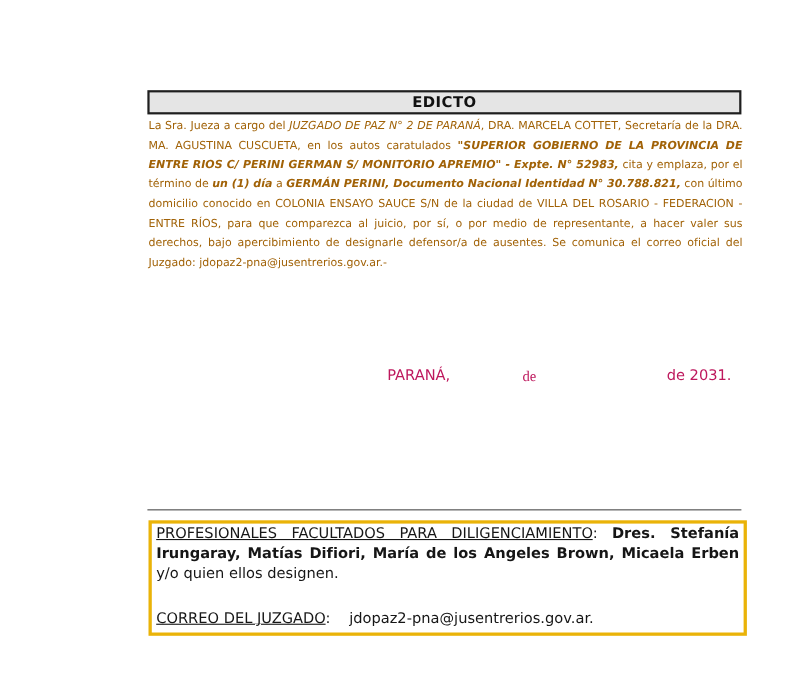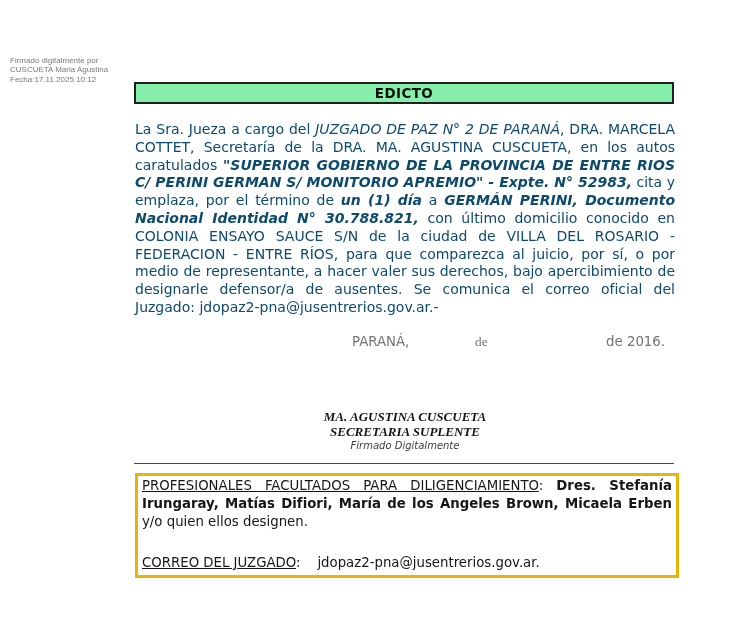--- a/index.html
+++ b/index.html
@@ -24,42 +24,42 @@
     color: #787878;
     white-space: nowrap;
   }
 
   
   .edicto-box {
     position: absolute; left: 134px; top: 82px;
     width: 536px; height: 18px;
     border: 2px solid #1f1f1f;
     display: flex; align-items: center; justify-content: center;
-    background: #86efac;
+    background: #e5e5e5;
   }
   .edicto-title {
     font-weight: bold; font-size: 13.5px; letter-spacing: .4px;
     color: #111;
   }
 
   
   .doc-text {
-    position: absolute; left: 135px; top: 121px;
+    position: absolute; left: 135px; top: 106px;
     width: 540px;
-    font-size: 14px; line-height: 17.8px;
-    color: #0c4a6e;
+    font-size: 10px; line-height: 17.8px;
+    color: #a16207;
   }
   .para-justified { text-align: justify; }
   .publish-line { text-align: left; }
 
   
   .date-line {
     position: absolute; left: 135px; top: 334px;
     width: 540px; height: 18px;
-    font-size: 13.3px; color: #737373;
+    font-size: 13.3px; color: #be185d;
   }
   .date-city { position: absolute; left: 217px; top: 0; }
   .date-de1  { position: absolute; left: 340px; top: 0; font-family: Liberation Serif, serif; }
   .date-de2  { position: absolute; right: 10px;  top: 0; }
 
   
   .signature {
     position: absolute; left: 135px; top: 410px;
     width: 540px; text-align: center;
   }
@@ -99,45 +99,35 @@
 
   .seg-b { font-weight: bold; }
   .seg-i { font-style: italic; }
   .seg-u { text-decoration: underline; }
 </style>
 </head>
 <body>
 
 <div class="canvas">
 
-  <div class="stamp">
-    <div>Firmado digitalmente por</div>
-    <div>CUSCUETA Maria Agustina</div>
-    <div>Fecha:17.11.2025 10:12</div>
-  </div>
 
   <div class="edicto-box">
     <span class="edicto-title">EDICTO</span>
   </div>
 
   <div class="doc-text">
     <div class="para-justified"><span>La Sra. Jueza a cargo del </span><span class="seg-i">JUZGADO DE PAZ N° 2 DE PARANÁ</span><span>, DRA. MARCELA COTTET, Secretaría de la DRA. MA. AGUSTINA CUSCUETA, en los autos caratulados </span><span class="seg-b seg-i">"SUPERIOR GOBIERNO DE LA PROVINCIA DE ENTRE RIOS C/ PERINI GERMAN S/ MONITORIO APREMIO" - Expte. N° 52983,</span><span> cita y emplaza, por el término de </span><span class="seg-b seg-i">un (1) día</span><span> a </span><span class="seg-b seg-i">GERMÁN PERINI, Documento Nacional Identidad N° 30.788.821,</span><span> con último domicilio conocido en COLONIA ENSAYO SAUCE S/N de la ciudad de VILLA DEL ROSARIO - FEDERACION - ENTRE RÍOS, para que comparezca al juicio, por sí, o por medio de representante, a hacer valer sus derechos, bajo apercibimiento de designarle defensor/a de ausentes. Se comunica el correo oficial del Juzgado: jdopaz2-pna@jusentrerios.gov.ar.-</span></div>
   </div>
 
   <div class="date-line">
     <span class="date-city">PARANÁ,</span>
     <span class="date-de1">de</span>
-    <span class="date-de2">de 2016.</span>
+    <span class="date-de2">de 2031.</span>
   </div>
 
-  <div class="signature">
-    <div class="sig-name">MA. AGUSTINA CUSCUETA</div>
-    <div class="sig-role">SECRETARIA SUPLENTE</div>
-    <div class="sig-note">Firmado Digitalmente</div>
-  </div>
 
   <div class="pre-box-rule"></div>
 
   <div class="footer-box">
     <div class="prof-line"><span class="seg-u">PROFESIONALES FACULTADOS PARA DILIGENCIAMIENTO</span><span>: </span><span class="seg-b">Dres. Stefanía Irungaray, Matías Difiori, María de los Angeles Brown, Micaela Erben</span><span> y/o quien ellos designen.</span></div>
     <div class="email-line"><span class="seg-u">CORREO DEL JUZGADO</span><span>:&nbsp;&nbsp;&nbsp; jdopaz2-pna@jusentrerios.gov.ar.</span></div>
   </div>
 
 </div>
 

